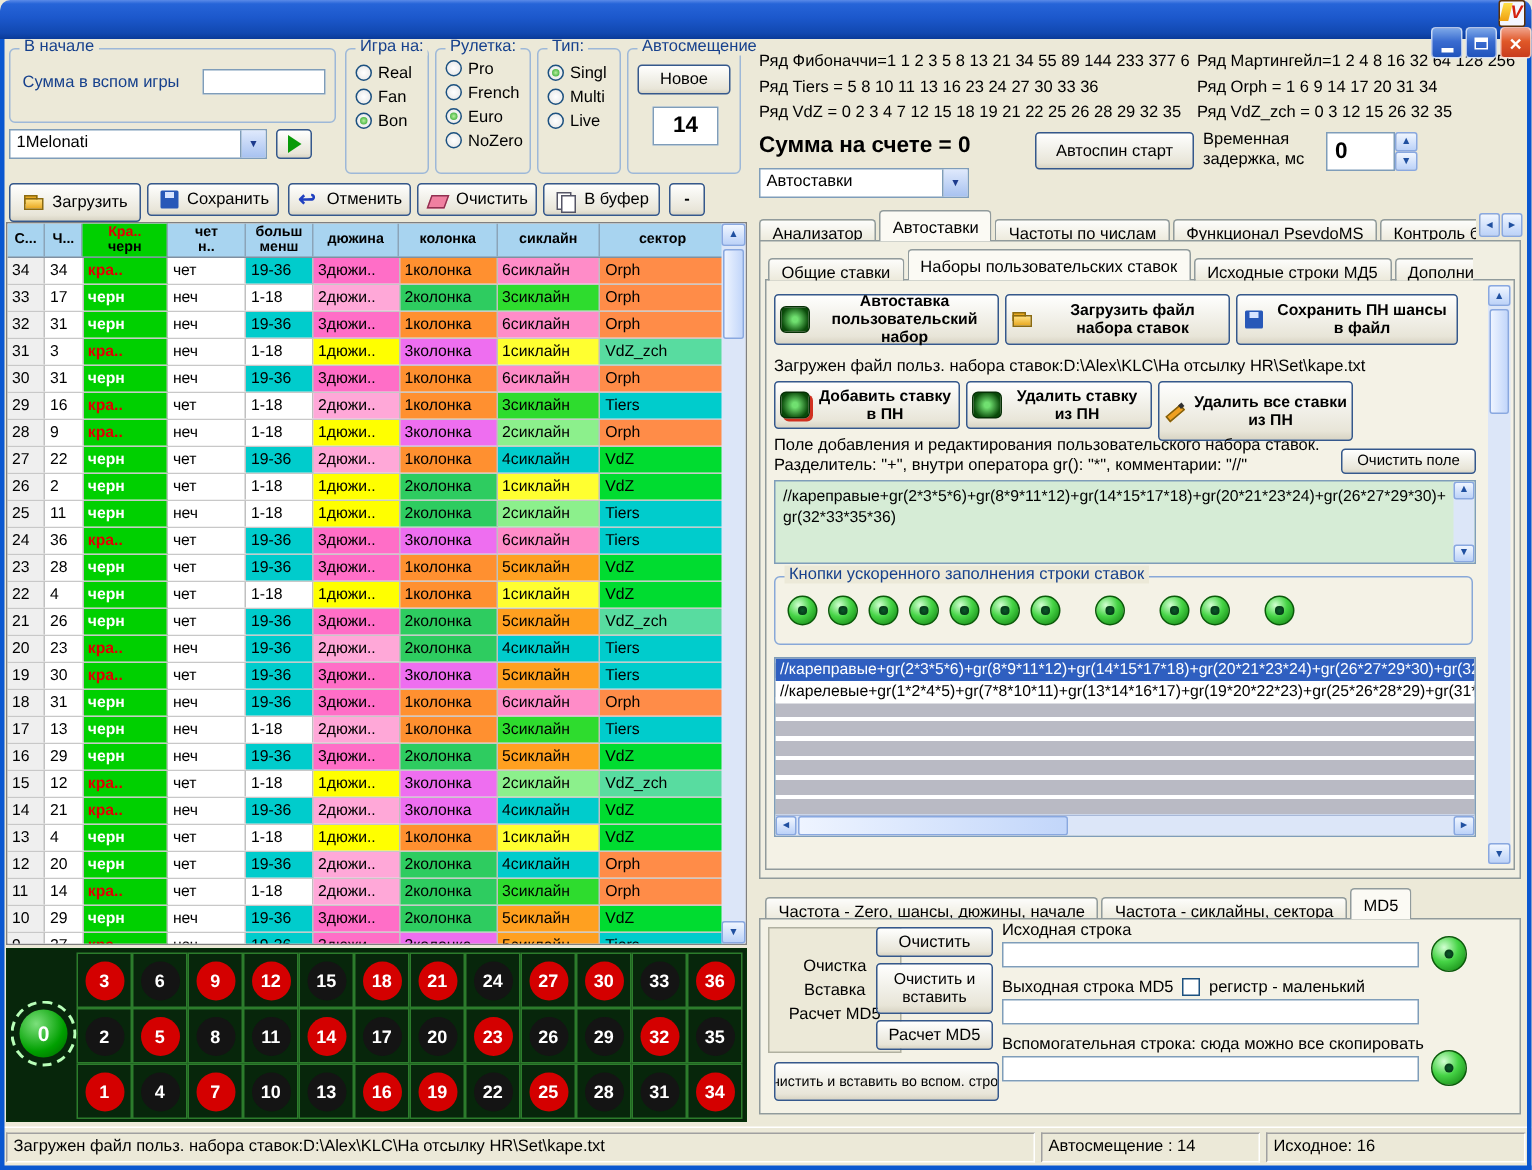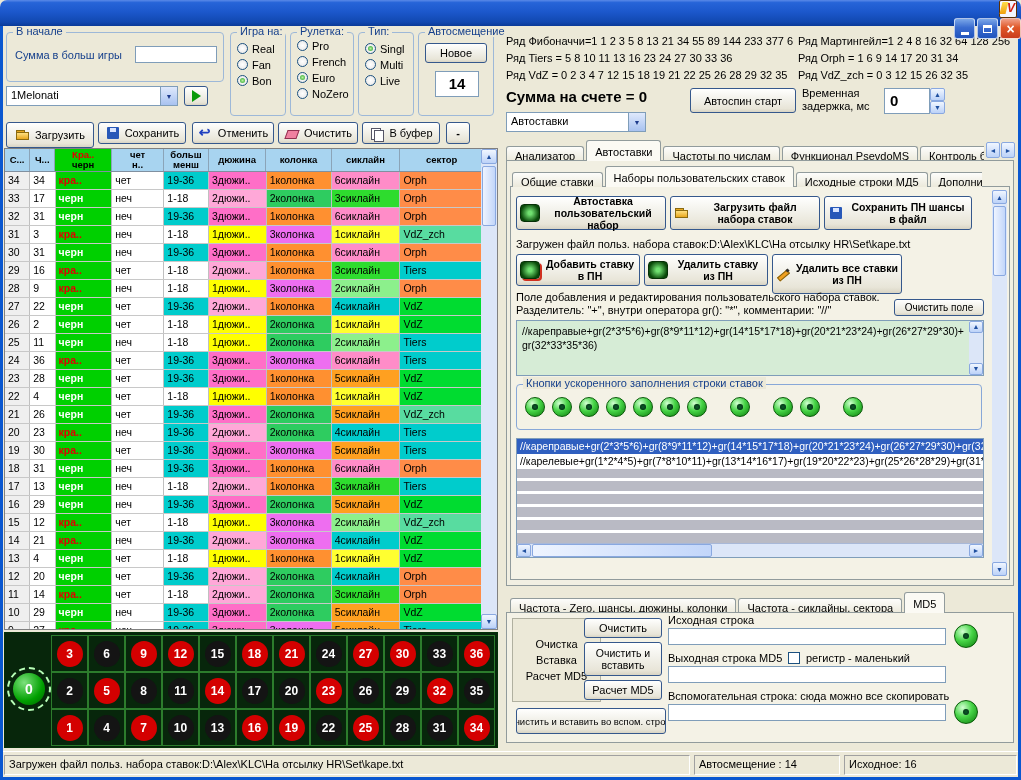--- a/index.html
+++ b/index.html
@@ -180,21 +180,21 @@
           <span class="g-max"></span>
         </span>
       <span class="wbtn close">
           <span class="g-close">×</span>
         </span>
     </span>
   </div>
 
   <div class="gbx" style="left:6px;top:32px;width:218px;height:50px">
     <span class="gbx-t">В начале</span>
-    <span class="lbl lbl-b" style="left:8px;top:16px">Сумма в больш игры</span>
+    <span class="lbl lbl-b" style="left:8px;top:16px">Сумма в вспом игры</span>
     <input class="inp" style="left: 128px; top: 13px; width: 82px; height: 17px;" value="">
   </div>
 
   <div class="combo" style="left:6px;top:86px;width:172px;height:20px">
     <span class="cval">1Melonati</span>
     <span class="carr">▼</span>
   </div>
   <div class="btn" style="left:184px;top:86px;width:24px;height:20px">
     <span class="play"></span>
   </div>
@@ -853,21 +853,21 @@
         <div class="lrow sel">//кареправые+gr(2*3*5*6)+gr(8*9*11*12)+gr(14*15*17*18)+gr(20*21*23*24)+gr(26*27*29*30)+gr(32*33*35*36)</div>
         <div class="lrow">//карелевые+gr(1*2*4*5)+gr(7*8*10*11)+gr(13*14*16*17)+gr(19*20*22*23)+gr(25*26*28*29)+gr(31*32*34*35)</div>
       </div>
     <div class="hsb" style="left:0;right:0;bottom:0;height:14px;border-top:1px solid #a8b8d8;display:flex">
       <div class="sbb" style="position:relative;width:14px;height:13px">◄</div>
       <div class="sb-thumb" style="position:relative;width:180px;height:13px;margin-left:1px"></div>
       <div class="sbb" style="position:absolute;right:0;width:14px;height:13px">►</div>
     </div>
   </div>
 
-  <div class="tabstrip" id="freqTabs" style="left:510px;top:592px;width:505px"><span class="tab">Частота - Zero, шансы, дюжины, колонки</span><span class="tab">Частота - сиклайны, сектора</span><span class="tab sel">MD5</span></div>
+  <div class="tabstrip" id="freqTabs" style="left:510px;top:592px;width:505px"><span class="tab">Частота - Zero, шансы, дюжины, начале</span><span class="tab">Частота - сиклайны, сектора</span><span class="tab sel">MD5</span></div>
   <div class="panel" style="left:506px;top:612px;width:508px;height:131px;background:#f4f2e6"></div>
 
   <div class="stack-panel" style="left:512px;top:618px;width:89px;height:84px;z-index:2">
     <div>Очистка</div>
     <div>Вставка</div>
     <div>Расчет MD5</div>
   </div>
   <div class="btn" style="left:584px;top:618px;width:78px;height:20px;z-index:2">
       <span>Очистить</span>
     </div>

